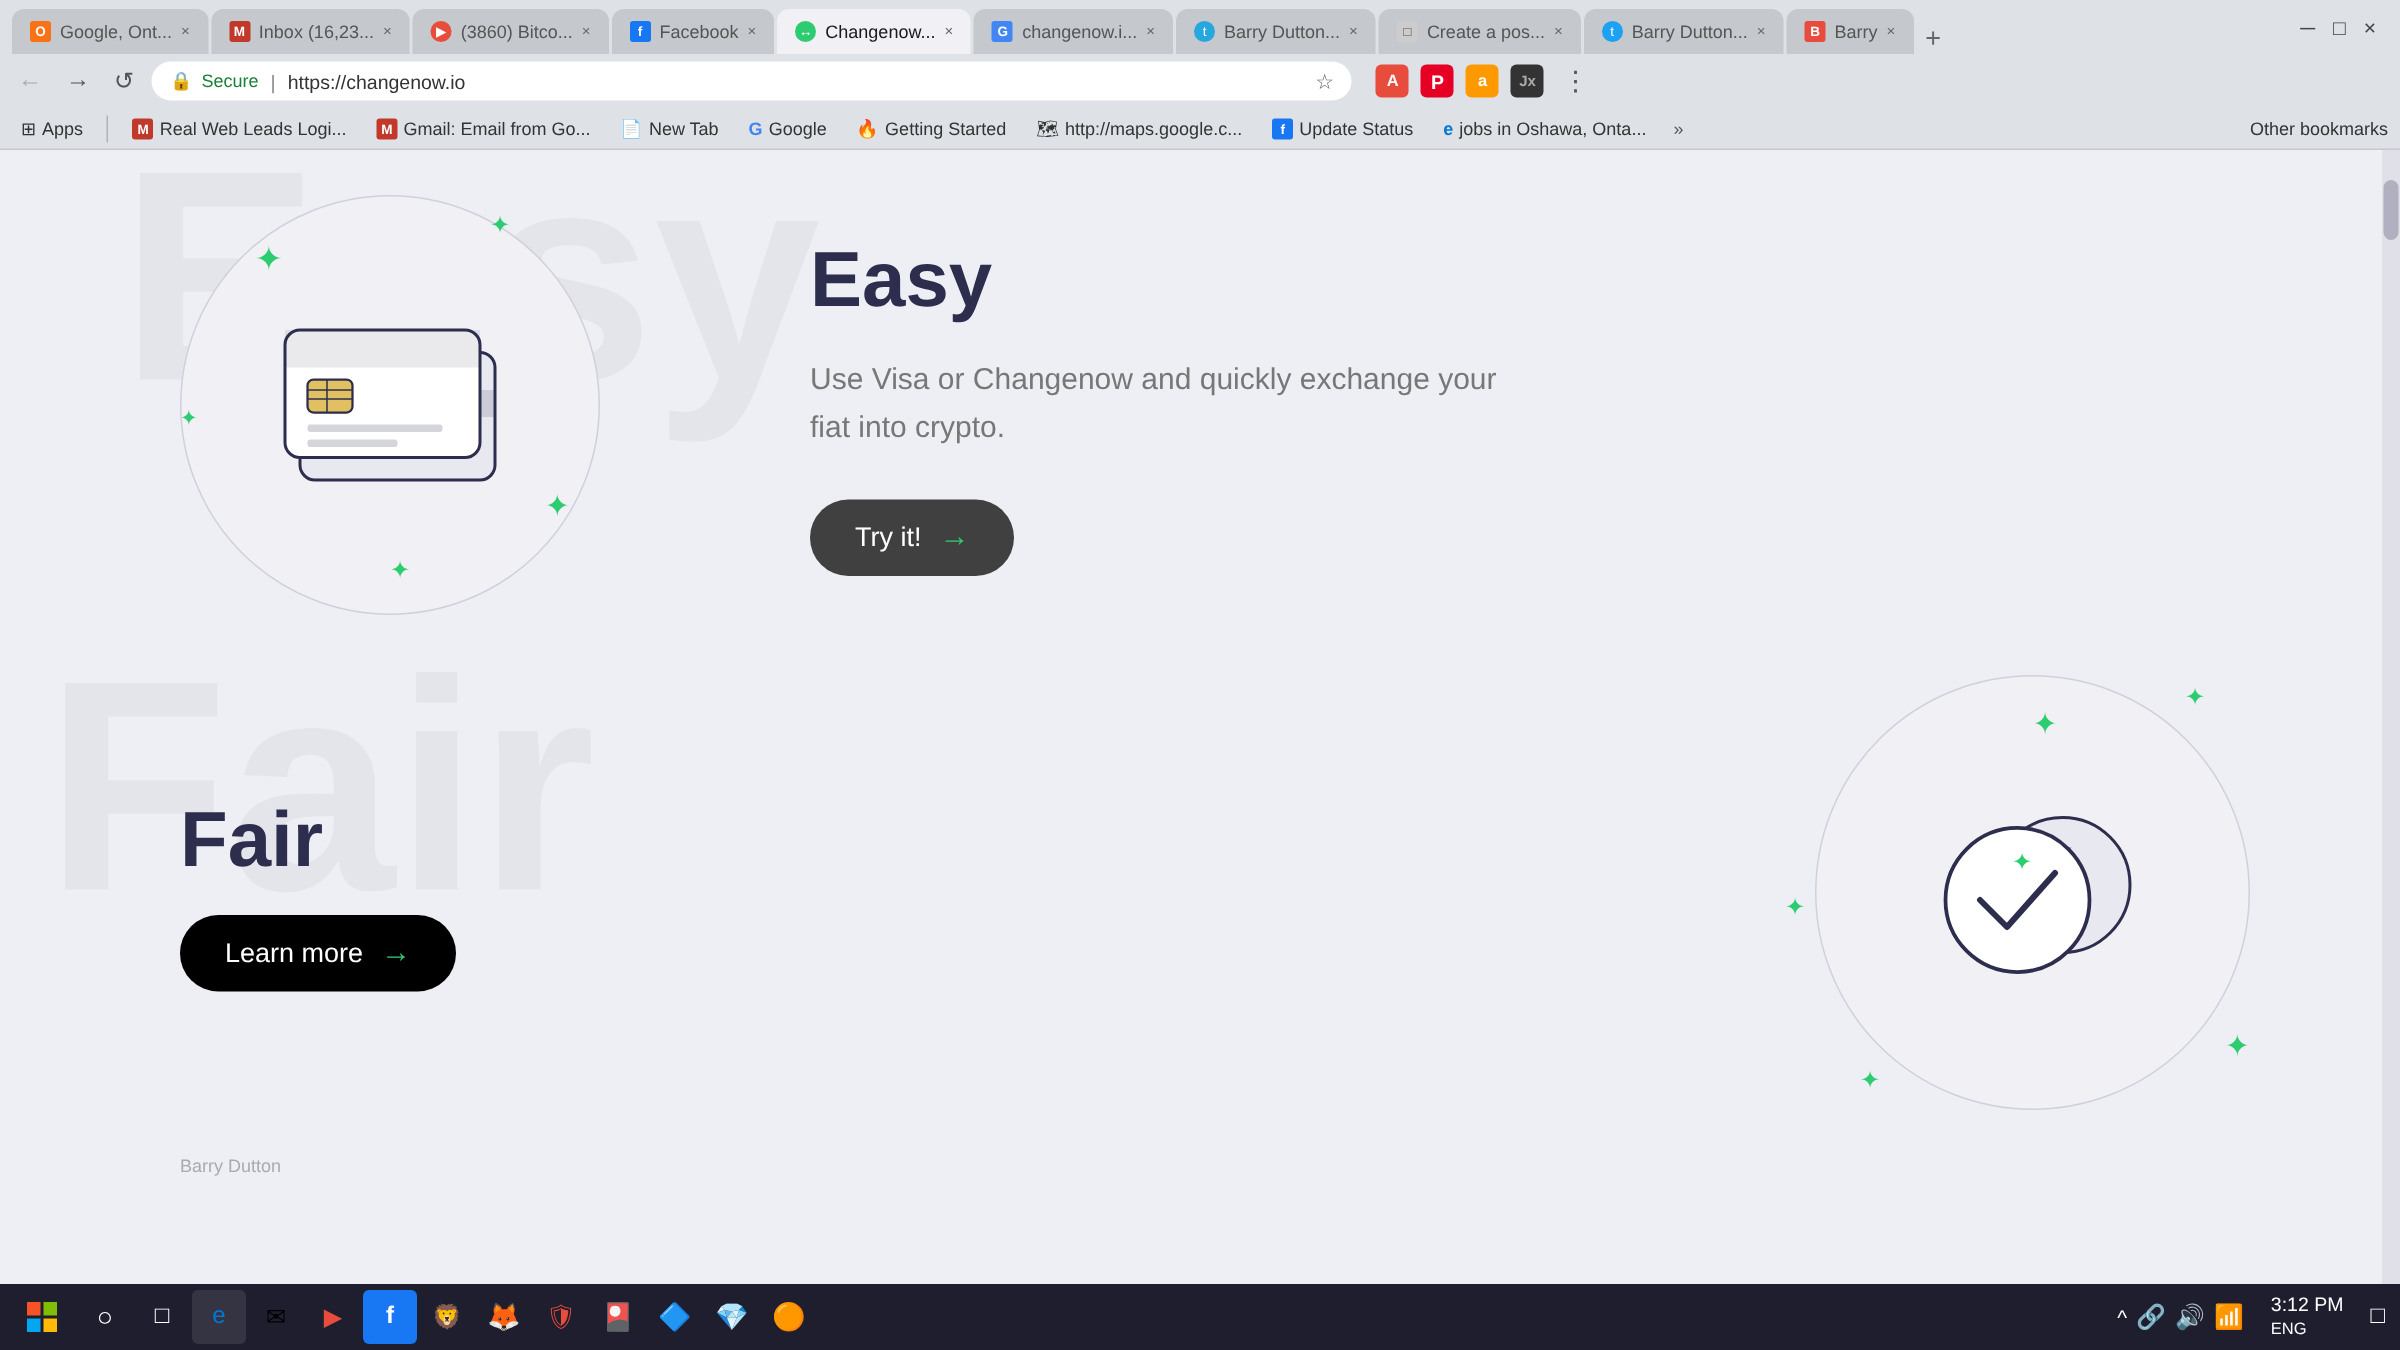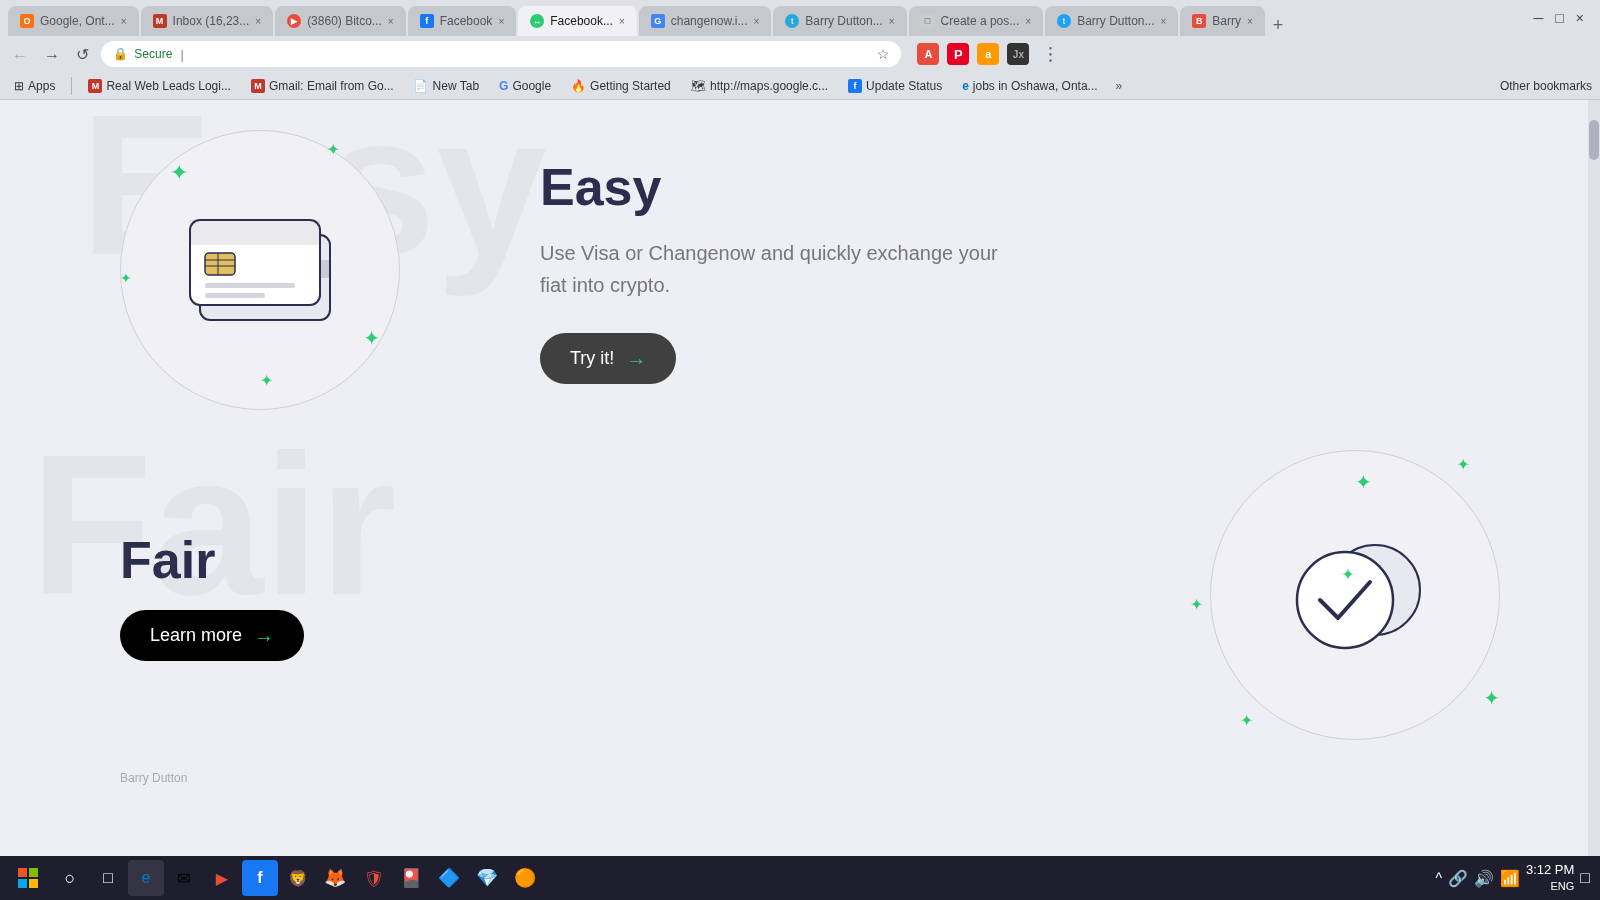--- a/index.html
+++ b/index.html
@@ -94,21 +94,21 @@
       </div>
 
       <div class="tab inactive">
         <div class="tab-favicon" style="background:#1877f2;color:white;font-size:9px;font-weight:bold;">f</div>
         <span>Facebook</span>
         <span class="tab-close">×</span>
       </div>
 
       <div class="tab active">
         <div class="tab-favicon" style="background:#2ecc71;color:white;font-size:9px;border-radius:50%;">↔</div>
-        <span>Facebook...</span>
+        <span>Changenow...</span>
         <span class="tab-close">×</span>
       </div>
 
       <div class="tab inactive">
         <div class="tab-favicon" style="background:#4285f4;color:white;font-size:9px;font-weight:bold;">G</div>
         <span>changenow.i...</span>
         <span class="tab-close">×</span>
       </div>
 
       <div class="tab inactive">
@@ -145,20 +145,21 @@
   </div>
 
   <div class="address-bar">
     <span class="nav-btn disabled">←</span>
     <span class="nav-btn">→</span>
     <span class="nav-btn">↺</span>
     <div class="address-input" style="flex:1;max-width:800px;">
       <span class="secure-icon">🔒</span>
       <span class="secure-icon" style="font-size:12px;color:#1a7f37;">Secure</span>
       <span style="color:#888;margin:0 2px;">|</span>
+      <span style="font-size:13px;color:#333;flex:1;">https://changenow.io</span>
       <span class="address-star">☆</span>
     </div>
     <div class="address-right">
       <div class="ext-icon ext-abp">A</div>
       <div class="ext-icon" style="background:#e60023;color:white;font-size:13px;font-weight:bold;">P</div>
       <div class="ext-icon ext-amz" style="font-size:11px;font-weight:bold;">a</div>
       <div class="ext-icon ext-jx" style="font-size:10px;">Jx</div>
     </div>
     <span style="font-size:18px;color:#555;cursor:pointer;margin-left:4px;">⋮</span>
   </div>
@@ -324,21 +325,21 @@
     <div style="width:36px;height:36px;display:flex;align-items:center;justify-content:center;font-size:18px;cursor:pointer;border-radius:4px;">🎴</div>
     <div style="width:36px;height:36px;display:flex;align-items:center;justify-content:center;font-size:18px;cursor:pointer;border-radius:4px;">🔷</div>
     <div style="width:36px;height:36px;display:flex;align-items:center;justify-content:center;font-size:18px;cursor:pointer;border-radius:4px;">💎</div>
     <div style="width:36px;height:36px;display:flex;align-items:center;justify-content:center;font-size:18px;cursor:pointer;border-radius:4px;">🟠</div>
 
     <div style="margin-left:auto;display:flex;align-items:center;gap:6px;padding-right:4px;">
       <span style="color:white;font-size:14px;cursor:pointer;">^</span>
       <span style="color:white;font-size:16px;">🔗</span>
       <span style="color:white;font-size:16px;">🔊</span>
       <span style="color:white;font-size:16px;">📶</span>
-      <div style="color:white;font-size:12px;text-align:right;margin:0 0;">
+      <div style="color:white;font-size:12px;margin:0 12px;">
         <div style="font-size:13px;line-height:1.3;">3:12 PM</div>
         <div style="font-size:11px;line-height:1.3;">ENG</div>
       </div>
       <span style="color:white;font-size:16px;cursor:pointer;">□</span>
     </div>
   </div>
 
 </div>
 
 </body></html>

